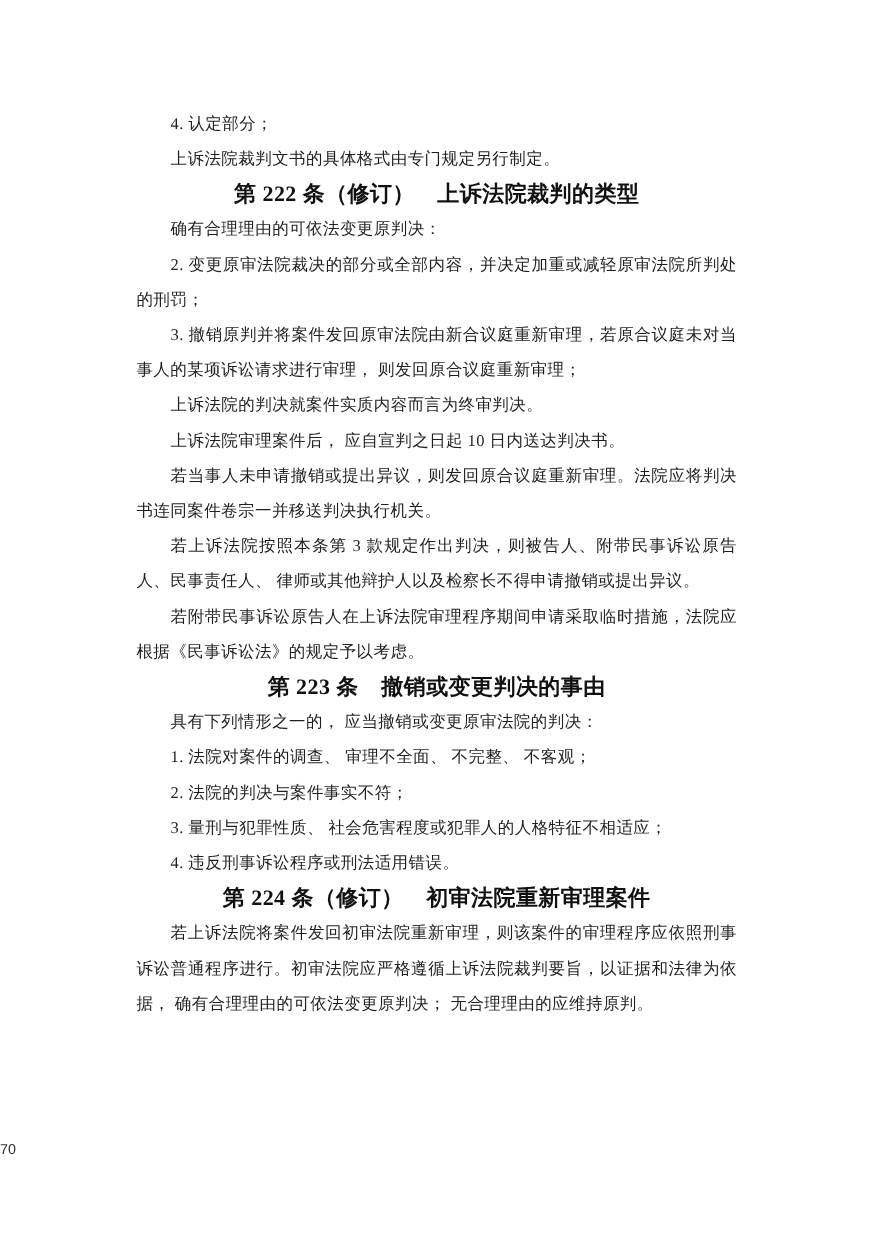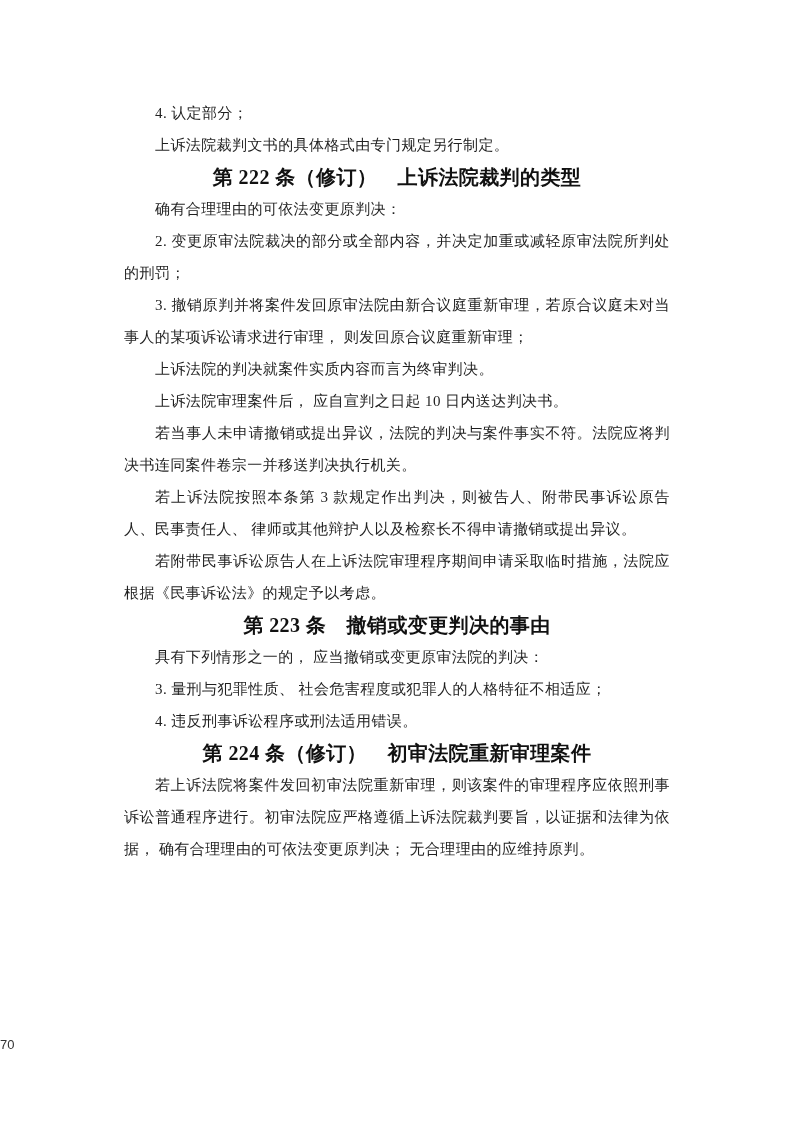--- a/index.html
+++ b/index.html
@@ -60,25 +60,27 @@
 <div class="page">
   <div class="content">
     <p class="para">4. 认定部分；</p>
     <p class="para">上诉法院裁判文书的具体格式由专门规定另行制定。</p>
     <h2 class="heading">第 222 条（修订）　上诉法院裁判的类型</h2>
     <p class="para">确有合理理由的可依法变更原判决：</p>
     <p class="para">2. 变更原审法院裁决的部分或全部内容，并决定加重或减轻原审法院所判处的刑罚；</p>
     <p class="para">3. 撤销原判并将案件发回原审法院由新合议庭重新审理，若原合议庭未对当事人的某项诉讼请求进行审理， 则发回原合议庭重新审理；</p>
     <p class="para">上诉法院的判决就案件实质内容而言为终审判决。</p>
     <p class="para">上诉法院审理案件后， 应自宣判之日起 10 日内送达判决书。</p>
-    <p class="para">若当事人未申请撤销或提出异议，法院的判决与案件事实不符。法院应将判决书连同案件卷宗一并移送判决执行机关。</p>
+    <p class="para">若当事人未申请撤销或提出异议，则发回原合议庭重新审理。法院应将判决书连同案件卷宗一并移送判决执行机关。</p>
     <p class="para">若上诉法院按照本条第 3 款规定作出判决，则被告人、附带民事诉讼原告人、民事责任人、 律师或其他辩护人以及检察长不得申请撤销或提出异议。</p>
     <p class="para">若附带民事诉讼原告人在上诉法院审理程序期间申请采取临时措施，法院应根据《民事诉讼法》的规定予以考虑。</p>
     <h2 class="heading">第 223 条　撤销或变更判决的事由</h2>
     <p class="para">具有下列情形之一的， 应当撤销或变更原审法院的判决：</p>
+    <p class="para">1. 法院对案件的调查、 审理不全面、 不完整、 不客观；</p>
+    <p class="para">2. 法院的判决与案件事实不符；</p>
     <p class="para">3. 量刑与犯罪性质、 社会危害程度或犯罪人的人格特征不相适应；</p>
     <p class="para">4. 违反刑事诉讼程序或刑法适用错误。</p>
     <h2 class="heading">第 224 条（修订）　初审法院重新审理案件</h2>
     <p class="para">若上诉法院将案件发回初审法院重新审理，则该案件的审理程序应依照刑事诉讼普通程序进行。初审法院应严格遵循上诉法院裁判要旨，以证据和法律为依据， 确有合理理由的可依法变更原判决； 无合理理由的应维持原判。</p>
   </div>
 
   <div class="footer">70</div>
 </div>
 
 </body></html>

